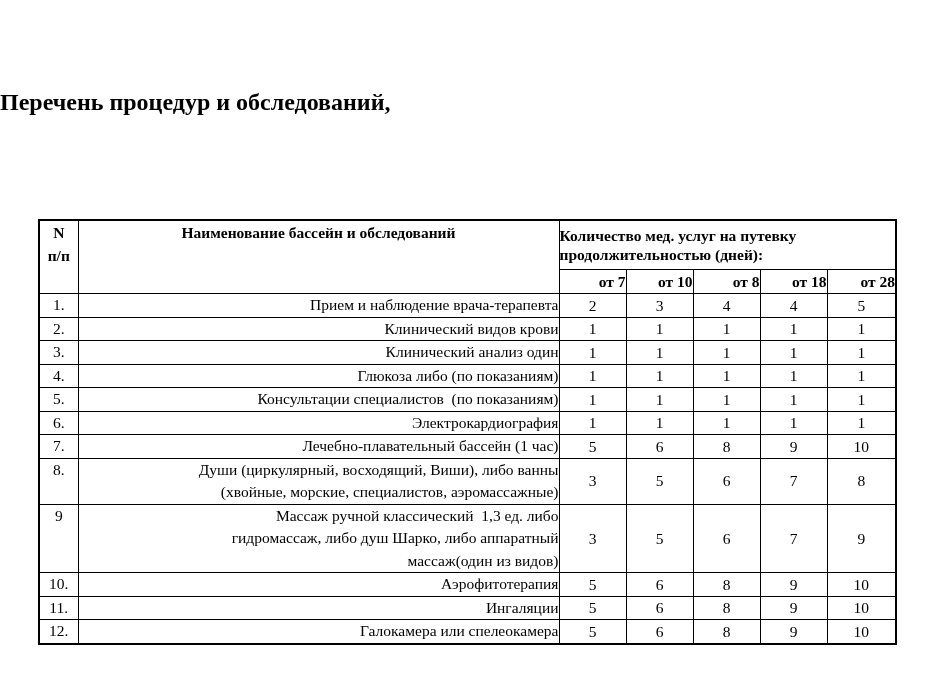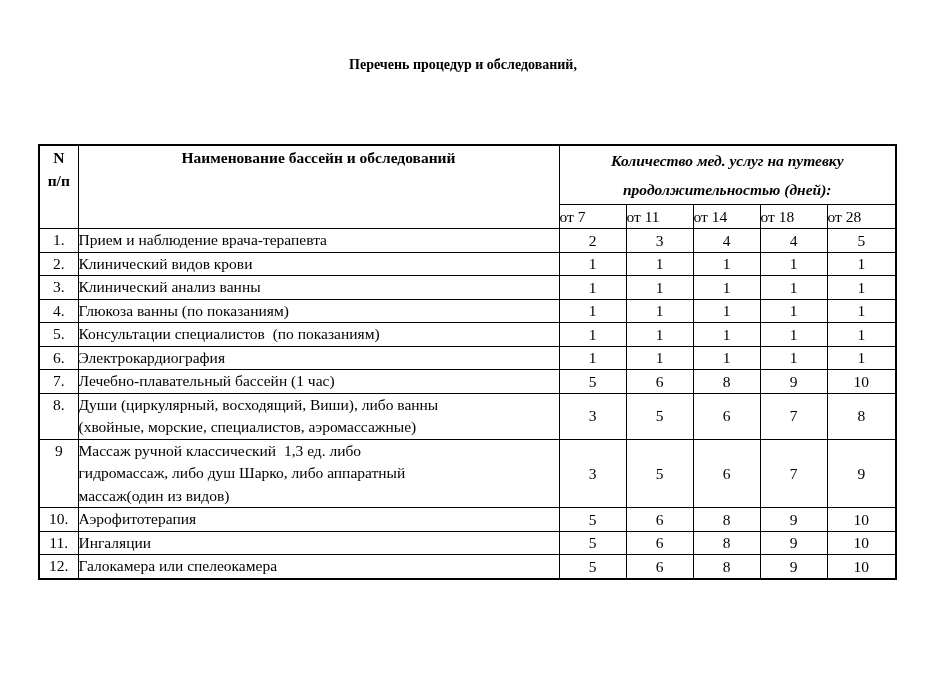--- a/index.html
+++ b/index.html
@@ -12,23 +12,22 @@
     font-family: "Liberation Serif", serif;
     color: #000;
   }
   .page {
     width: 926px;
     height: 693px;
     position: relative;
   }
   .title {
     margin-top: 12px;
-    text-align: center;
-    font-weight: bold;
-    font-size: 14px;
+    font-weight: bold;
+    font-size: 24px;
     line-height: 1.5;
     white-space: pre-wrap;
   }
   table.procedures {
     border-collapse: collapse;
     table-layout: fixed;
     width: 857px;
     margin: 27px 0 0 38px;
     border: 2px solid #000;
   }
@@ -40,41 +39,40 @@
   }
   th.th-num, th.th-name {
     vertical-align: top;
     text-align: center;
     font-weight: bold;
     line-height: 23px;
     padding-top: 1px;
   }
   th.th-group {
     height: 48px;
-    text-align: center;
+    text-align: left;
     vertical-align: middle;
     font-weight: bold;
-    line-height: 29px;
+    line-height: 19px;
     padding: 1px 28px;
-    font-style: italic;
   }
   th.th-dur {
     height: 23px;
-    text-align: left;
-    font-weight: normal;
+    text-align: right;
+    font-weight: bold;
     line-height: 22px;
   }
   td.col-num {
     text-align: center;
     vertical-align: top;
     line-height: 21.5px;
     padding-top: 1px;
   }
   td.col-name {
-    text-align: left;
+    text-align: right;
     vertical-align: top;
     line-height: 22.5px;
     padding: 1px 4px 1px 7px;
     white-space: pre-wrap;
   }
   td.col-val {
     text-align: center;
     vertical-align: middle;
     line-height: 21.5px;
   }
@@ -105,22 +103,22 @@
       <tr>
         <th class="th-num" rowspan="2">
           <div>N</div>
           <div>п/п</div>
         </th>
         <th class="th-name" rowspan="2">Наименование бассейн и обследований</th>
         <th class="th-group" colspan="5">Количество мед. услуг на путевку продолжительностью (дней):</th>
       </tr>
       <tr>
         <th class="th-dur">от 7</th>
-        <th class="th-dur">от 11</th>
-        <th class="th-dur">от 14</th>
+        <th class="th-dur">от 10</th>
+        <th class="th-dur">от 8</th>
         <th class="th-dur">от 18</th>
         <th class="th-dur">от 28</th>
       </tr>
     </thead>
     <tbody>
         <tr>
           <td class="col-num">1.</td>
           <td class="col-name">Прием и наблюдение врача-терапевта</td>
           <td class="col-val">2</td>
           <td class="col-val">3</td>
@@ -132,30 +130,30 @@
           <td class="col-num">2.</td>
           <td class="col-name">Клинический видов крови</td>
           <td class="col-val">1</td>
           <td class="col-val">1</td>
           <td class="col-val">1</td>
           <td class="col-val">1</td>
           <td class="col-val">1</td>
         </tr>
         <tr>
           <td class="col-num">3.</td>
-          <td class="col-name">Клинический анализ ванны</td>
+          <td class="col-name">Клинический анализ один</td>
           <td class="col-val">1</td>
           <td class="col-val">1</td>
           <td class="col-val">1</td>
           <td class="col-val">1</td>
           <td class="col-val">1</td>
         </tr>
         <tr>
           <td class="col-num">4.</td>
-          <td class="col-name">Глюкоза ванны (по показаниям)</td>
+          <td class="col-name">Глюкоза либо (по показаниям)</td>
           <td class="col-val">1</td>
           <td class="col-val">1</td>
           <td class="col-val">1</td>
           <td class="col-val">1</td>
           <td class="col-val">1</td>
         </tr>
         <tr>
           <td class="col-num">5.</td>
           <td class="col-name">Консультации специалистов  (по показаниям)</td>
           <td class="col-val">1</td>

